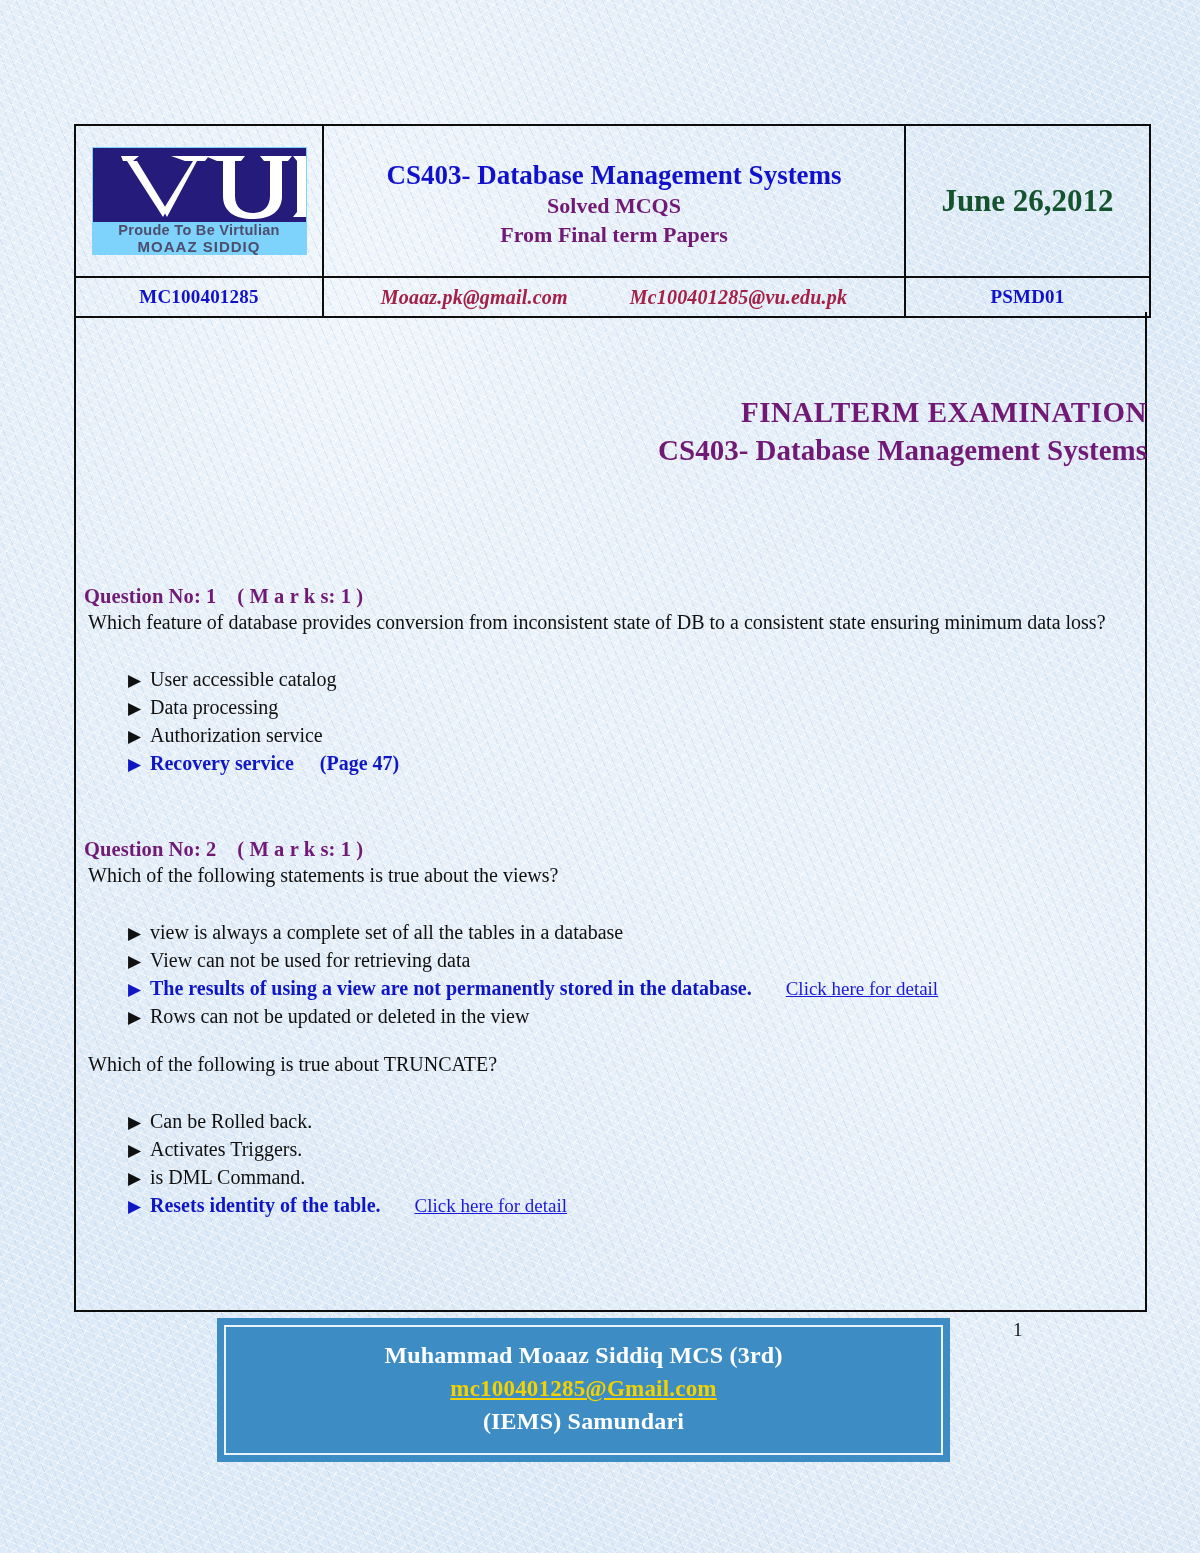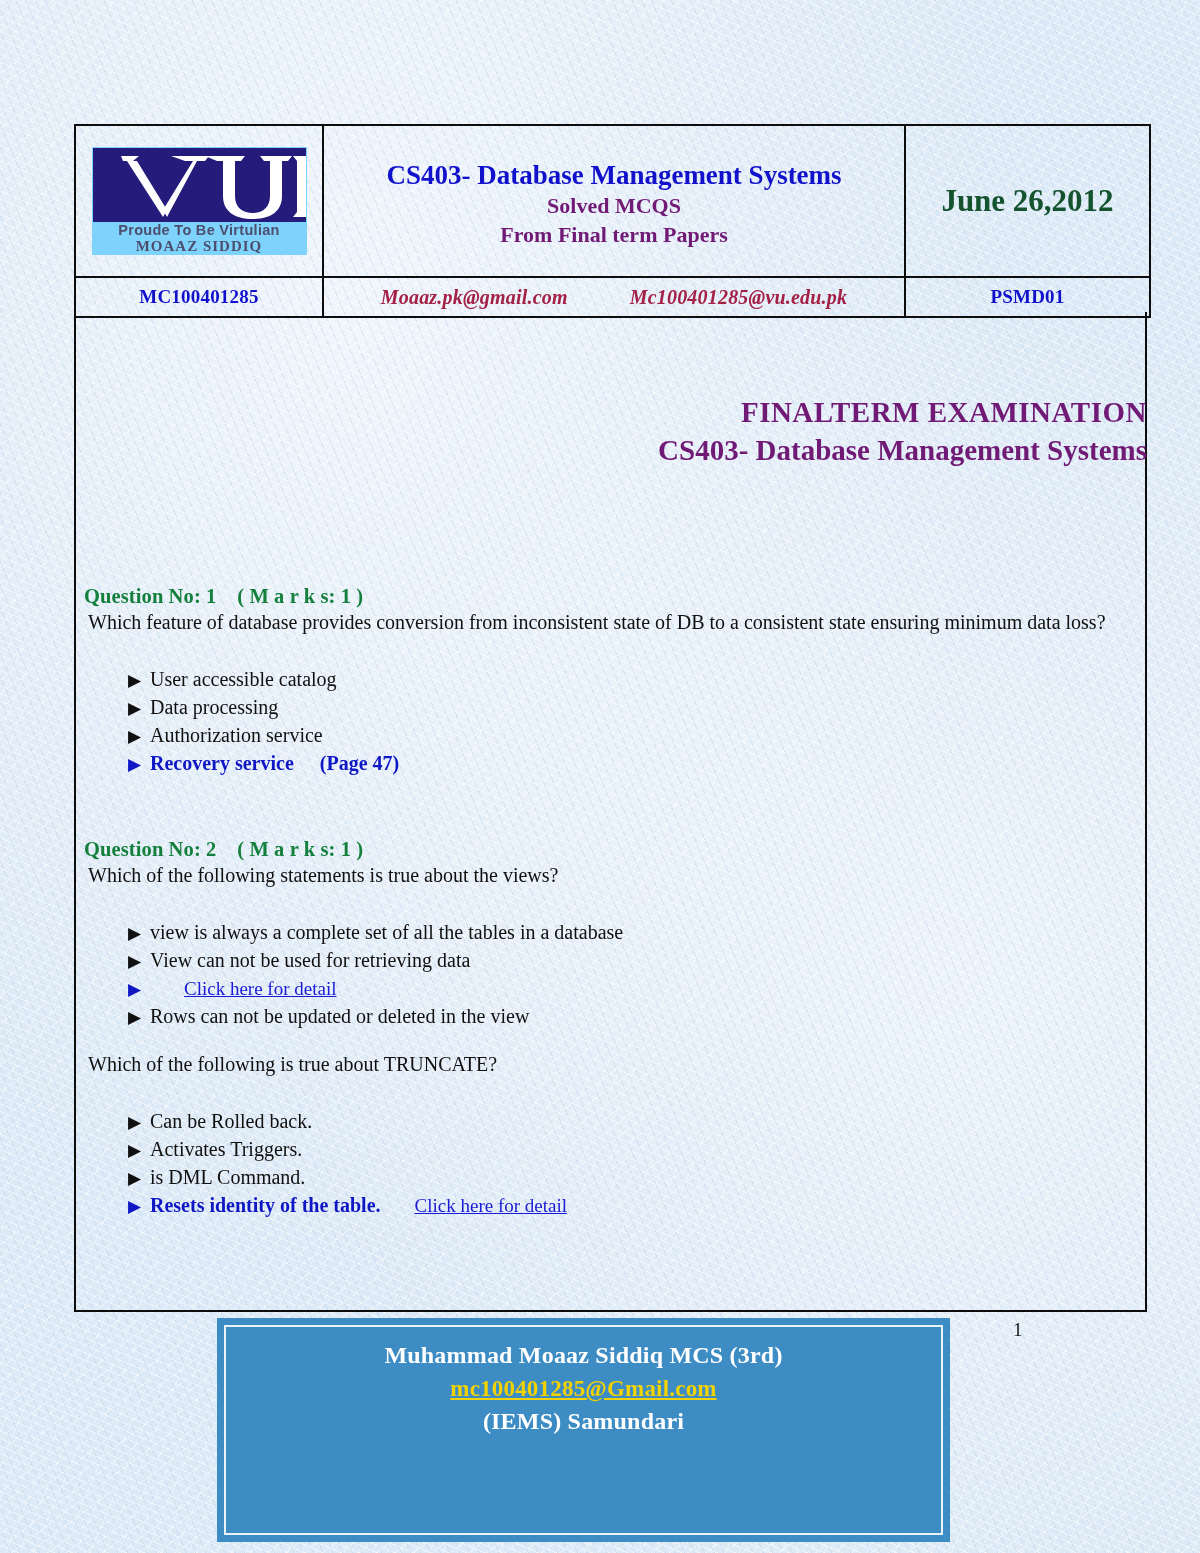--- a/index.html
+++ b/index.html
@@ -71,21 +71,21 @@
   .logo-tag1 {
     font-family: "Liberation Sans", sans-serif;
     font-weight: bold;
     font-size: 14.5px;
     color: #4d4d6e;
     letter-spacing: 0.3px;
     line-height: 16px;
     white-space: nowrap;
   }
   .logo-tag2 {
-    font-family: Liberation Serif, serif;
+    font-family: Liberation Sans, sans-serif;
     font-weight: bold;
     font-size: 15px;
     color: #4d4d6e;
     letter-spacing: 1px;
     line-height: 17px;
     white-space: nowrap;
     text-align: center;
   }
 
   .hdr-course {
@@ -173,21 +173,21 @@
   #questions {
     position: absolute;
     left: 84px;
     top: 583px;
     width: 1045px;
   }
   .question { margin-bottom: 0; }
   .q-head {
     font-weight: bold;
     font-size: 20.5px;
-    color: #15803d;
+    color: #701a75;
     line-height: 26px;
     letter-spacing: 0.1px;
     white-space: pre;
   }
   .q-text {
     font-size: 20px;
     color: #101010;
     line-height: 27px;
     padding-left: 4px;
     max-width: 1020px;
@@ -222,21 +222,21 @@
   }
   .gap-a { height: 58px; }
   .gap-b { height: 20px; }
 
   
   #footer-box {
     position: absolute;
     left: 217px;
     top: 1318px;
     width: 733px;
-    height: 224px;
+    height: 144px;
     background: #3d8dc4;
     box-sizing: border-box;
     padding: 7px;
   }
   #footer-inner {
     width: 100%;
     height: 100%;
     border: 2px solid #eaf3fa;
     box-sizing: border-box;
     text-align: center;
@@ -361,20 +361,21 @@
           <div class="opt">
             <span class="bullet">▶</span>
             <span>view is always a complete set of all the tables in a database</span>
           </div>
           <div class="opt">
             <span class="bullet">▶</span>
             <span>View can not be used for retrieving data</span>
           </div>
           <div class="opt correct">
             <span class="bullet">▶</span>
+            <span>The results of using a view are not permanently stored in the database.</span>
             <span class="detail-link">Click here for detail</span>
           </div>
           <div class="opt">
             <span class="bullet">▶</span>
             <span>Rows can not be updated or deleted in the view</span>
           </div>
         </div>
       </div>
       <div class="gap-b"></div>
       <div class="question">

